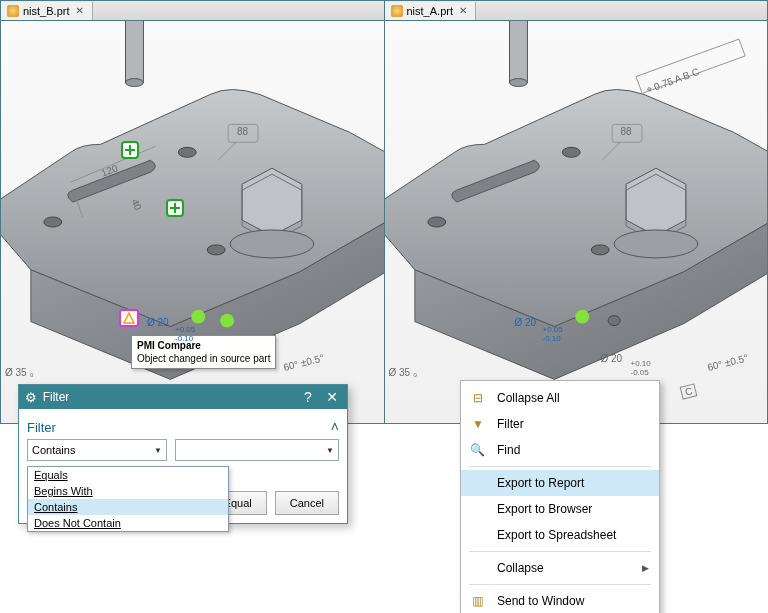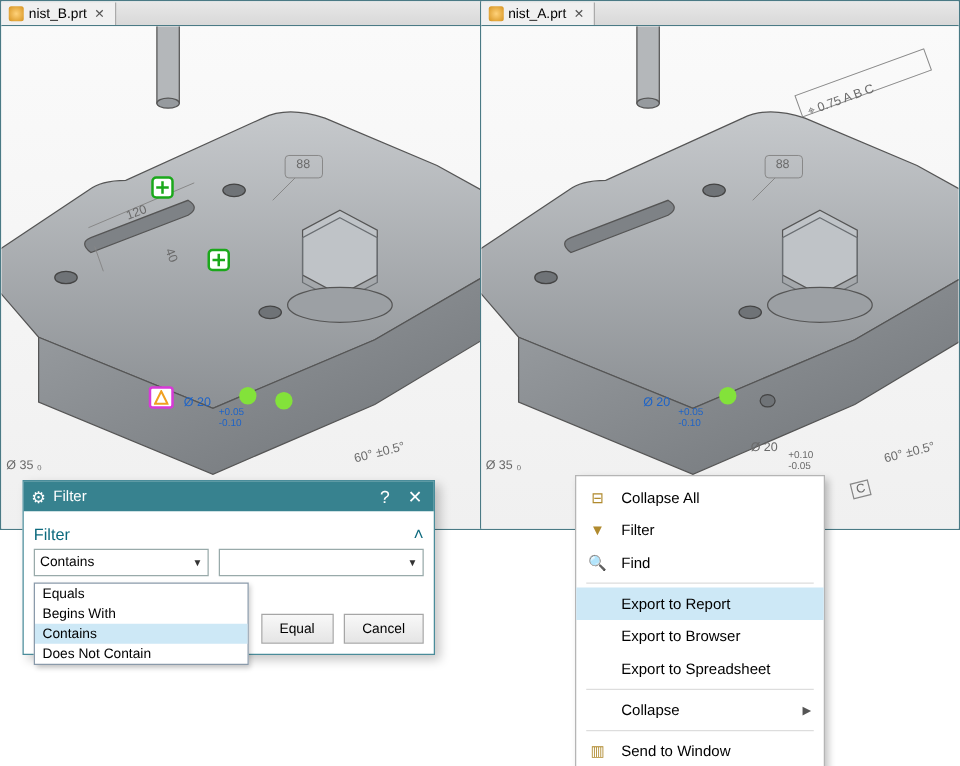--- a/index.html
+++ b/index.html
@@ -40,21 +40,21 @@
   .fd-titlebar .spacer { flex: 1; }
   .fd-titlebar .hdr-btn { width: 18px; text-align: center; cursor: pointer; font-size: 14px; }
   .fd-section { padding: 6px 8px 8px; }
   .fd-section-head { color: #0d6a7e; font-size: 13px; display: flex; align-items: center; padding: 4px 0; }
   .fd-section-head .caret { margin-left: auto; color: #0d6a7e; font-size: 14px; }
   .fd-row { display: flex; gap: 8px; margin-bottom: 6px; }
   .combo { height: 22px; border: 1px solid #9aa; background: #fff; display: flex; align-items: center; padding: 0 4px; font-size: 11px; position: relative; cursor: pointer; }
   .combo .combo-arrow { margin-left: auto; font-size: 8px; color: #333; }
   .combo.small { width: 140px; }
   .combo.big { flex: 1; }
-  .combo-list { position: absolute; top: 57px; left: 8px; width: 172px; background: #fff; border: 1px solid #8a9aaa; box-shadow: 2px 2px 4px rgba(0,0,0,.2); z-index: 5; }
+  .combo-list { position: absolute; top: 57px; left: 8px; width: 202px; background: #fff; border: 1px solid #8a9aaa; box-shadow: 2px 2px 4px rgba(0,0,0,.2); z-index: 5; text-decoration: underline; }
   .combo-list .opt { padding: 2px 6px; font-size: 11px; cursor: pointer; }
   .combo-list .opt.sel { background: #cde8f6; }
   .fd-buttons { display: flex; gap: 8px; margin-top: 30px; justify-content: flex-end; }
   .btn { height: 24px; padding: 0 14px; background: linear-gradient(#f8f8f8,#e5e5e5); border: 1px solid #a6a6a6; font-size: 11px; cursor: pointer; }
 
   
   .ctx-menu { position: absolute; left: 460px; top: 380px; width: 200px; background: #fff; border: 1px solid #b5b5b5; box-shadow: 3px 3px 6px rgba(0,0,0,.25); padding: 4px 0; }
   .ctx-item { height: 26px; display: flex; align-items: center; gap: 10px; padding: 0 10px 0 8px; font-size: 12px; cursor: pointer; }
   .ctx-item.sel { background: #cde8f6; }
   .ctx-icon { width: 18px; display: flex; justify-content: center; color: #b08a2e; }
@@ -120,20 +120,24 @@
           <path d="M 236 120 L 218 138"></path>
         </g>
       </svg>
 
       <div class="plus-marker" style="left:120px; top:120px;"></div>
       <div class="plus-marker" style="left:165px; top:178px;"></div>
       <div class="tri-marker" style="left:118px; top:288px;">
         <svg viewBox="0 0 12 12">
             <path d="M6 1 L11 11 L1 11 Z" fill="none" stroke="#f0a020" stroke-width="1.6"></path>
           </svg>
+      </div>
+      <div class="tooltip" style="left:130px; top:314px;">
+        <div class="tt-title">PMI Compare</div>
+        <div>Object changed in source part</div>
       </div>
 
       <div class="annot" style="left:100px; top:144px; transform:rotate(-20deg);">120</div>
       <div class="annot" style="left:130px; top:178px; transform:rotate(68deg);">40</div>
       <div class="annot" style="left:236px; top:105px;">88</div>
       <div class="annot" style="left:4px; top:346px;">Ø 35 ₀</div>
       <div class="annot blue" style="left:146px; top:296px;">Ø 20</div>
       <div class="annot blue" style="left:174px; top:304px; font-size:8px;">+0.05</div>
       <div class="annot blue" style="left:174px; top:313px; font-size:8px;">-0.10</div>
       <div class="annot" style="left:282px; top:336px; transform:rotate(-14deg);">60° ±0.5°</div>

